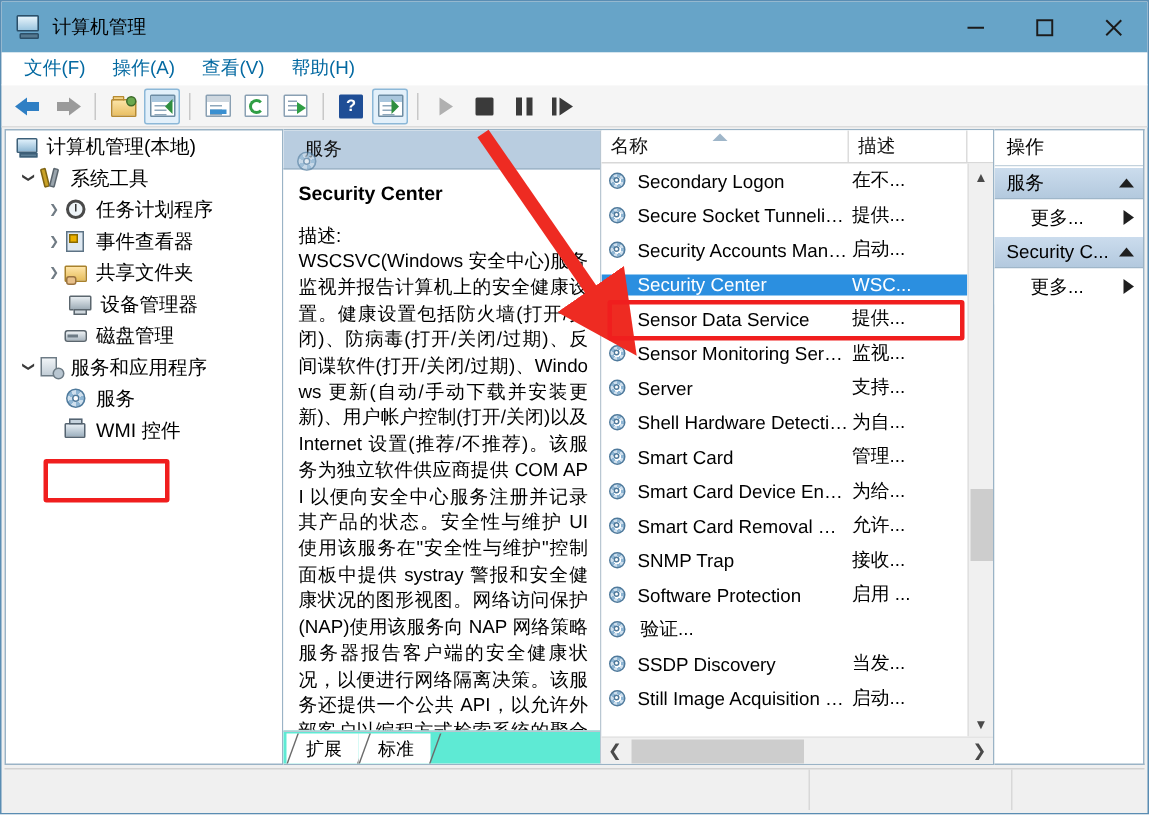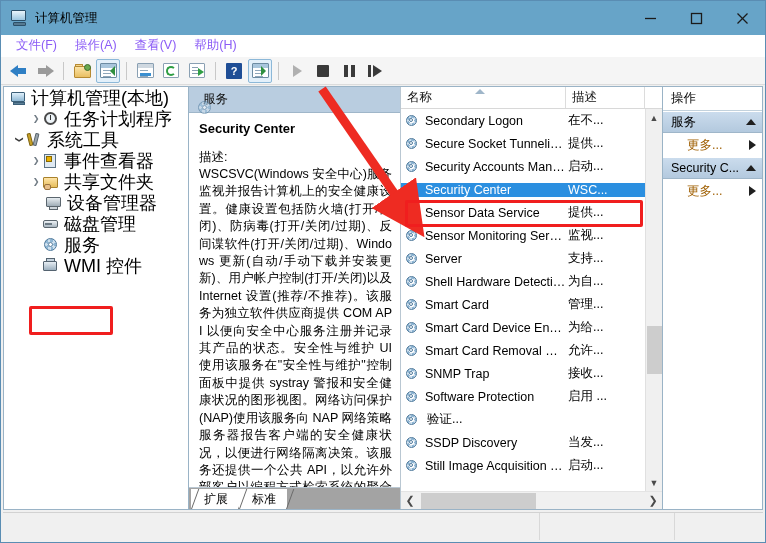--- a/index.html
+++ b/index.html
@@ -53,21 +53,21 @@
   .win-btn svg { display: block; }
 
   
   .menubar {
     position: absolute; left: 0; top: 34px; right: 0; height: 22px;
     background: #ffffff;
     display: flex; align-items: center; padding-left: 6px;
     border-bottom: 1px solid #ffffff;
   }
   .menu-item {
-    padding: 2px 9px; font-size: 12.5px; color: #8b5cf6; white-space: nowrap;
+    padding: 2px 9px; font-size: 12.5px; color: #0369a1; white-space: nowrap;
   }
 
   
   .toolbar {
     position: absolute; left: 0; top: 56px; right: 0; height: 28px;
     background: #f5f5f5;
     border-bottom: 1px solid #dcdcdc;
     display: flex; align-items: center; padding-left: 6px;
     gap: 2px;
   }
@@ -152,21 +152,21 @@
   
   .tree-pane {
     width: 186px; flex: none;
     background: #ffffff;
     border: 1px solid #9ab3c6;
     position: relative;
     overflow: hidden;
   }
   .tree-row {
     display: flex; align-items: center; height: 21px;
-    padding-left: 4px; white-space: nowrap; font-size: 18px; color: #000;
+    padding-left: 4px; white-space: nowrap; font-size: 13px; color: #000;
     position: relative;
   }
   .tw { width: 14px; flex: none; display: flex; align-items: center; justify-content: center;
     color: #6d7b85; font-size: 9px; }
   .tw.chev-r::before { content: "❯"; font-size: 8px; color: #707b84; }
   .tw.chev-d::before { content: "❯"; font-size: 8px; color: #3a3a3a; display: block;
     transform: rotate(90deg); }
   .tico { width: 17px; height: 16px; flex: none; margin-right: 4px; position: relative; }
 
   
@@ -274,21 +274,21 @@
   .svc-desc-label { font-size: 12.5px; color: #000; }
   .svc-desc {
     font-size: 12.5px; color: #000; line-height: 17.4px; text-align: justify;
     word-break: break-all;
   }
 
   
   .tabs-strip {
     height: 22px; flex: none; position: relative;
     border-top: 1px solid #b9c7d2;
-    background: #a3a3a3; display: flex; align-items: flex-end; padding-left: 2px;
+    background: #5eead4; display: flex; align-items: flex-end; padding-left: 2px;
   }
   .tab {
     position: relative; height: 20px; padding: 0 11px 0 13px;
     font-size: 12px; color: #000; display: flex; align-items: center;
     background: #fff;
   }
   .tab::before {
     content: ""; position: absolute; left: 0; top: 0; width: 10px; height: 20px;
     border-left: 1px solid #6b6b6b; transform: skewX(-20deg); transform-origin: bottom left;
   }
@@ -380,21 +380,21 @@
     height: 22px; display: flex; align-items: center; justify-content: space-between;
     padding: 0 6px 0 8px; font-size: 12.5px; color: #000;
     background: linear-gradient(#cbdced, #b3c9de);
     border-top: 1px solid #fff; border-bottom: 1px solid #9fb6c9;
   }
   .act-group-head .gname { overflow: hidden; text-overflow: ellipsis; white-space: nowrap; }
   .caret-up { width: 0; height: 0; border-left: 5px solid transparent;
     border-right: 5px solid transparent; border-bottom: 6px solid #1f1f1f; flex: none; }
   .act-item {
     height: 24px; display: flex; align-items: center; justify-content: space-between;
-    padding: 0 6px 0 24px; font-size: 12.5px; color: #a16207; background: #fff;
+    padding: 0 6px 0 24px; font-size: 12.5px; color: #000000; background: #fff;
   }
   .caret-right { width: 0; height: 0; border-top: 5px solid transparent;
     border-bottom: 5px solid transparent; border-left: 7px solid #1f1f1f; flex: none; }
 
   
   .statusbar {
     position: absolute; left: 2px; right: 2px; bottom: 2px; height: 28px;
     background: #f0f0f0; border-top: 1px solid #d2d2d2;
     display: flex; align-items: stretch;
   }
@@ -515,36 +515,36 @@
   <div class="body-area">
 
     <div class="tree-pane">
       <div class="tree-row" style="padding-left:6px">
         <span class="tico ti-computer">
             <i class="s1"></i>
             <i class="s2"></i>
           </span>
         <span>计算机管理(本地)</span>
       </div>
+      <div class="tree-row" style="padding-left:8px">
+        <span class="tw chev-d"></span>
+        <span class="tico ti-tools">
+            <i class="w1"></i>
+            <i class="w2"></i>
+          </span>
+        <span>系统工具</span>
+      </div>
       <div class="tree-row" style="padding-left:25px">
         <span class="tw chev-r"></span>
         <span class="tico ti-clock">
             <i class="c"></i>
             <i class="h"></i>
           </span>
         <span>任务计划程序</span>
       </div>
-      <div class="tree-row" style="padding-left:8px">
-        <span class="tw chev-d"></span>
-        <span class="tico ti-tools">
-            <i class="w1"></i>
-            <i class="w2"></i>
-          </span>
-        <span>系统工具</span>
-      </div>
       <div class="tree-row" style="padding-left:25px">
         <span class="tw chev-r"></span>
         <span class="tico ti-event">
             <i class="bk"></i>
             <i class="st"></i>
           </span>
         <span>事件查看器</span>
       </div>
       <div class="tree-row" style="padding-left:25px">
         <span class="tw chev-r"></span>
@@ -560,20 +560,28 @@
             <i class="bt"></i>
           </span>
         <span>设备管理器</span>
       </div>
       <div class="tree-row" style="padding-left:39px">
         <span class="tico ti-disk">
             <i class="d1"></i>
             <i class="d2"></i>
           </span>
         <span>磁盘管理</span>
+      </div>
+      <div class="tree-row" style="padding-left:8px">
+        <span class="tw chev-d"></span>
+        <span class="tico ti-svcapp">
+            <i class="bk"></i>
+            <i class="g"></i>
+          </span>
+        <span>服务和应用程序</span>
       </div>
       <div class="tree-row" style="padding-left:39px">
         <span class="tico"><span class="gear"><i class="ring"></i><i class="hole"></i></span></span>
         <span>服务</span>
       </div>
       <div class="tree-row" style="padding-left:39px">
         <span class="tico ti-wmi">
             <i class="t"></i>
             <i class="bk"></i>
           </span>

